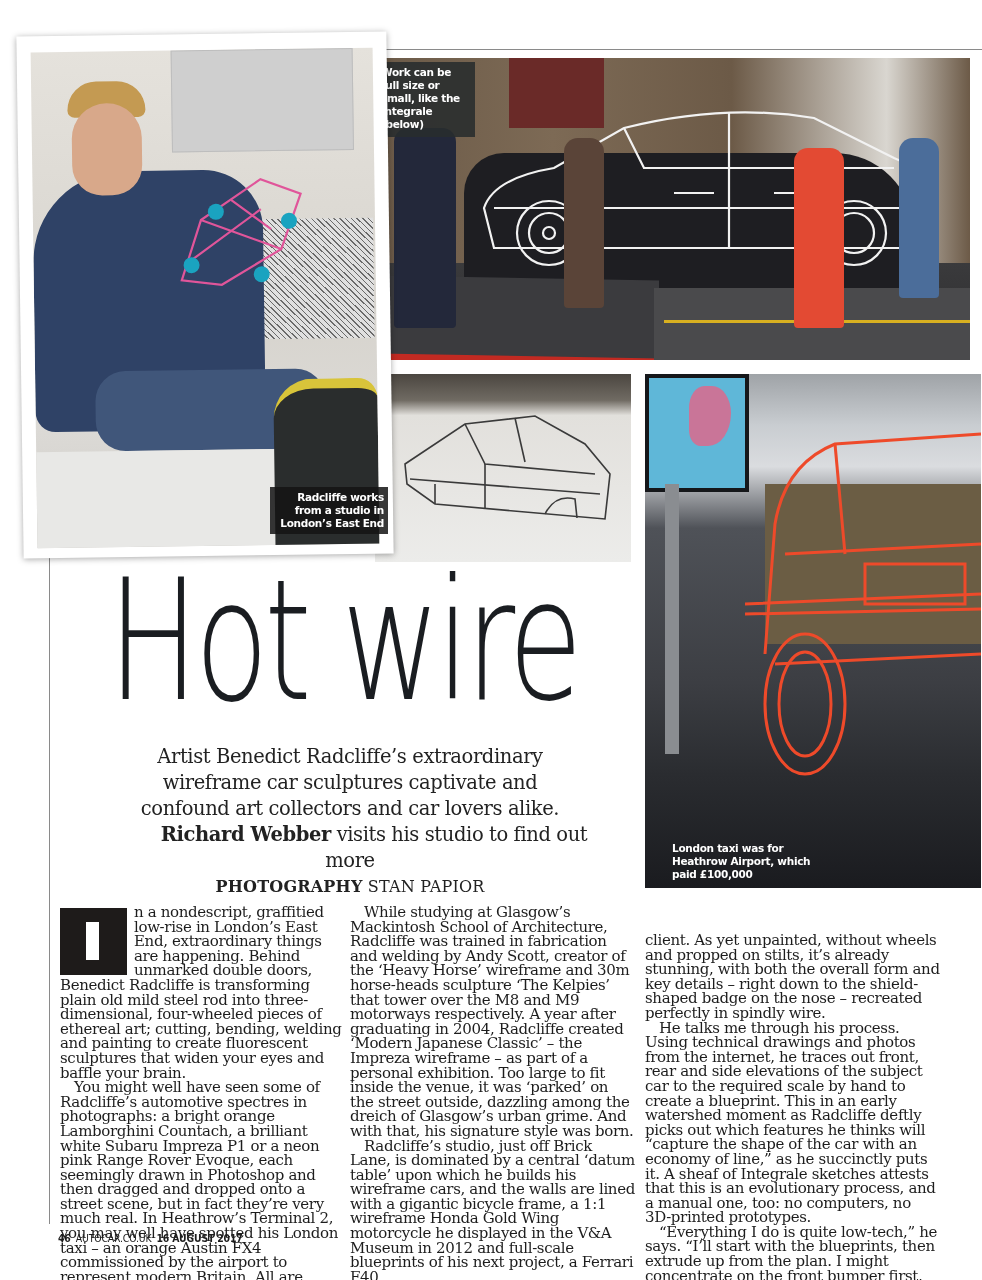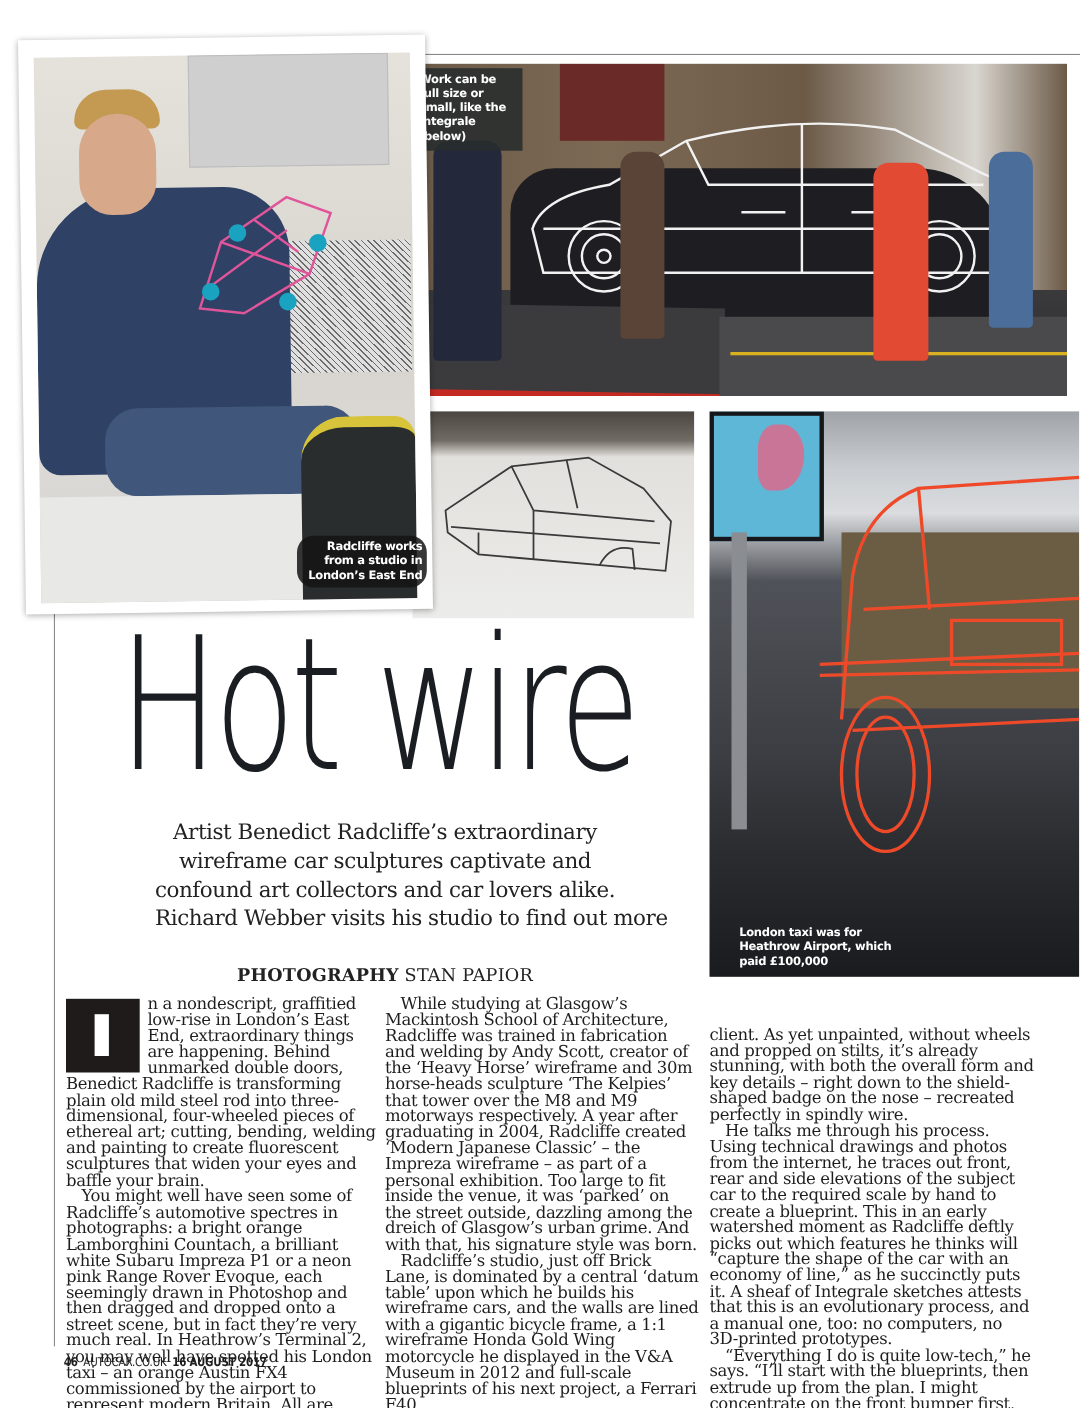--- a/index.html
+++ b/index.html
@@ -39,27 +39,27 @@
   .photo-integrale { left:375px; top:374px; width:256px; height:188px; background:linear-gradient(180deg,#4b4640 0%, #706b63 14%, #e2e0dc 22%, #ececea 100%); }
   .photo-heathrow { left:645px; top:374px; width:336px; height:514px; background:linear-gradient(180deg,#9fa3a7 0%, #c9cdd1 10%, #dadcdf 18%, #4f5258 30%, #3c3e43 60%, #2a2c30 78%, #1a1b1f 100%); }
   .heathrow-screen { left:0; top:0; width:96px; height:110px; background:#5fb7d8; border:4px solid #15171a; }
   .heathrow-screen .africa { position:absolute; left:40px; top:8px; width:42px; height:60px; background:#c97598; border-radius:40% 50% 60% 30%; }
   .heathrow-pole { left:20px; top:110px; width:14px; height:270px; background:#8a8d91; }
   .heathrow-shop { left:120px; top:110px; width:216px; height:160px; background:#6b5d44; }
   .taxi { left:100px; top:30px; width:236px; height:380px; }
 
   .caption { color:#ffffff; font-family:"DejaVu Sans", sans-serif; font-weight:bold; font-size:10.5px; line-height:13px; letter-spacing:-0.3px; }
   .caption-studio { left:374px; top:62px; width:88px; padding:4px 6px 6px 7px; background:rgba(40,44,46,0.88); }
-  .caption-portrait { left:270px; top:487px; width:110px; text-align:right; padding:4px 4px; background:rgba(20,20,20,0.85);border-radius:15px; }
+  .caption-portrait { left:270px; top:487px; width:110px; text-align:right; padding:4px 4px; background:rgba(20,20,20,0.85); }
   .caption-heathrow { left:672px; top:842px; width:140px; }
 
   
   .headline { left:108px; top:556px; font-family:"DejaVu Sans", sans-serif; font-weight:200; font-size:168px; line-height:170px; letter-spacing:-6px; color:#1a1d21; transform:scaleX(0.72); transform-origin:left top; white-space:nowrap; }
   .standfirst { left:90px; top:744px; width:520px; text-align:center; font-family:"DejaVu Serif", serif; font-size:19.5px; line-height:26px; color:#222; letter-spacing:-0.4px; }
-  .standfirst b { font-weight:normal;margin-left:48px; }
+  .standfirst b { font-weight:bold;margin-left:48px; }
   .credit { left:90px; top:877px; width:520px; text-align:center; font-size:16px; letter-spacing:0.2px; color:#222; }
   .credit .lbl { font-weight:bold; }
 
   
   .col { top:905px; width:285px; font-family:"DejaVu Serif", serif; font-size:15px; line-height:14.6px; color:#1d1d1d; letter-spacing:-0.35px; }
   .col p { margin:0; }
   .col p.ind { text-indent:14px; }
   .col1 { left:60px; }
   .col2 { left:350px; }
   .col3 { left:645px; width:295px;margin-top:28px; }

